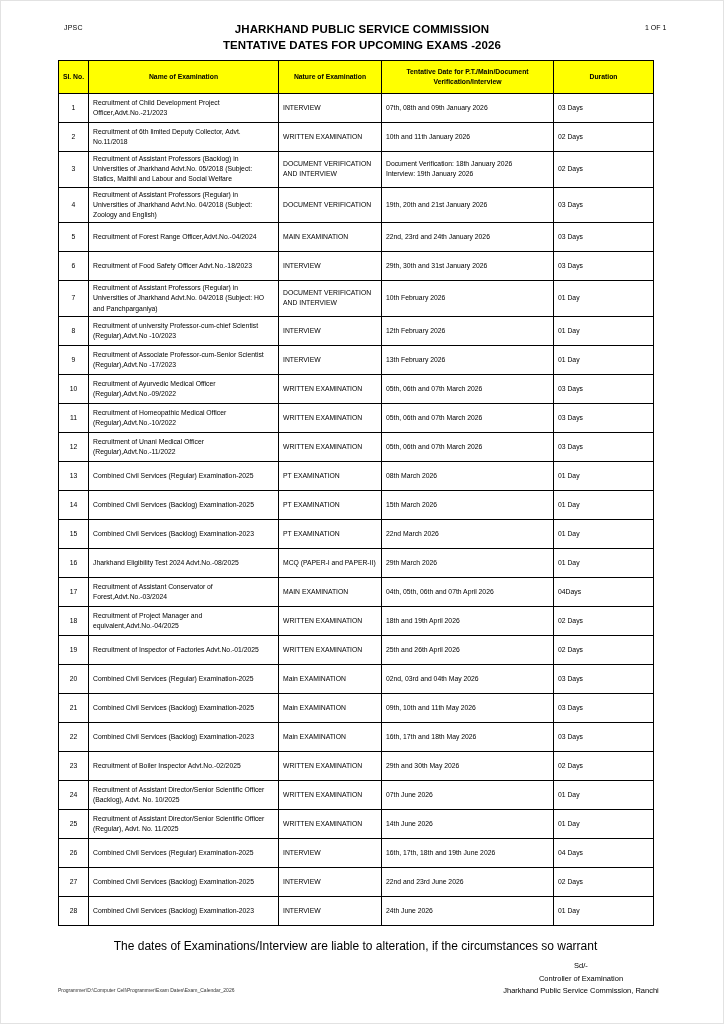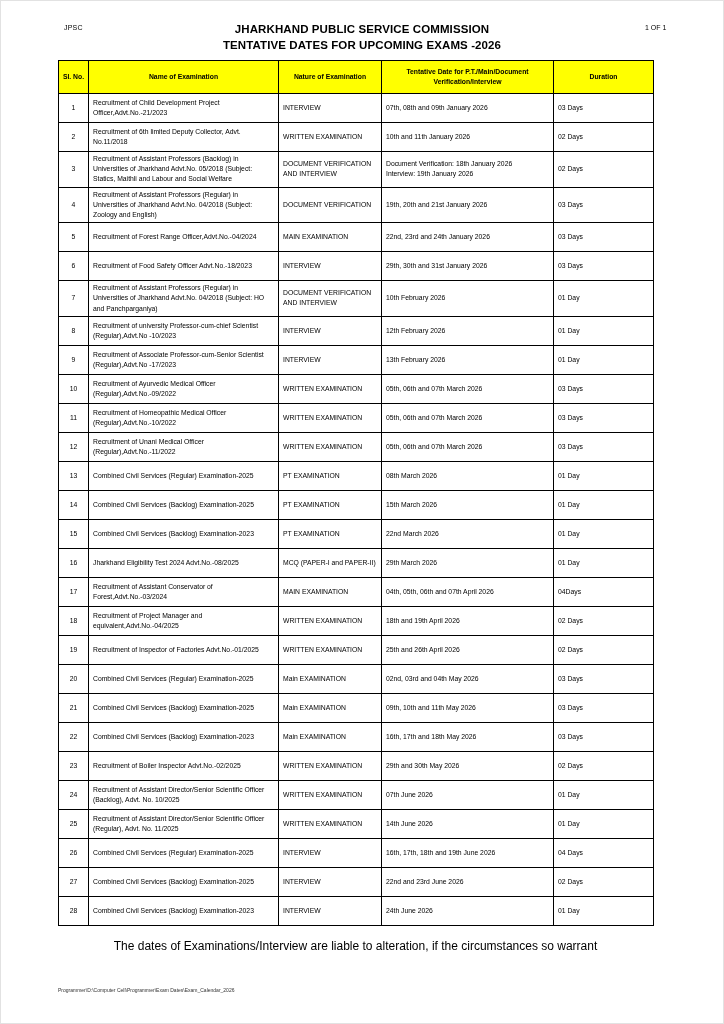--- a/index.html
+++ b/index.html
@@ -297,16 +297,21 @@
           <td class="col-1">Combined Civil Services (Backlog) Examination-2023</td>
           <td class="col-2">INTERVIEW</td>
           <td class="col-3">24th June 2026</td>
           <td class="col-4">01 Day</td>
         </tr>
       </tbody>
   </table>
 
   <div class="note">The dates of Examinations/Interview are liable to alteration, if the circumstances so warrant</div>
 
+  <div class="sig">
+    <div>Sd/-</div>
+    <div>Controller of Examination</div>
+    <div>Jharkhand Public Service Commission, Ranchi</div>
+  </div>
 
   <div class="path">Programmer\D:\Computer Cell\Programmer\Exam Dates\Exam_Calendar_2026</div>
 
 </div>
 
 </body></html>

